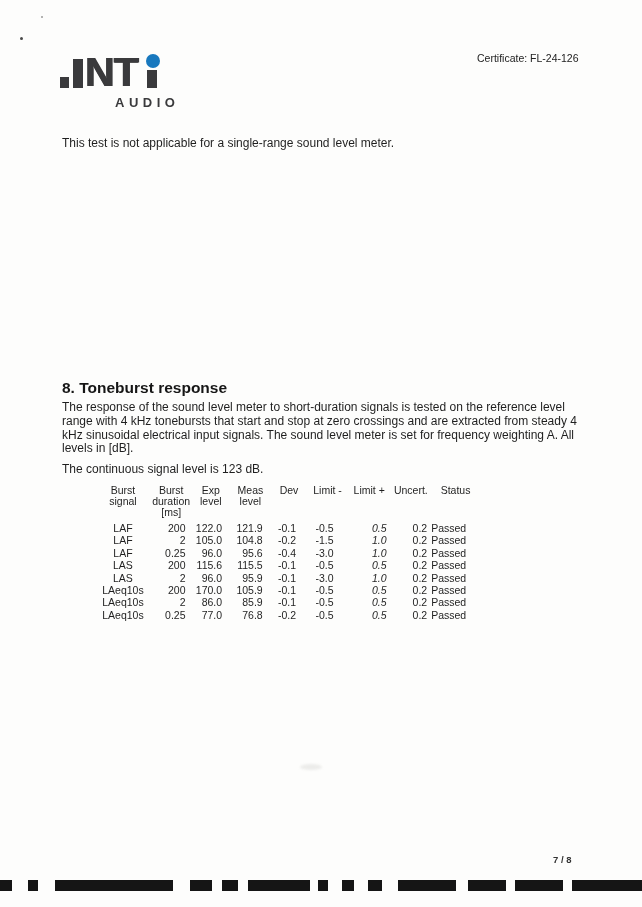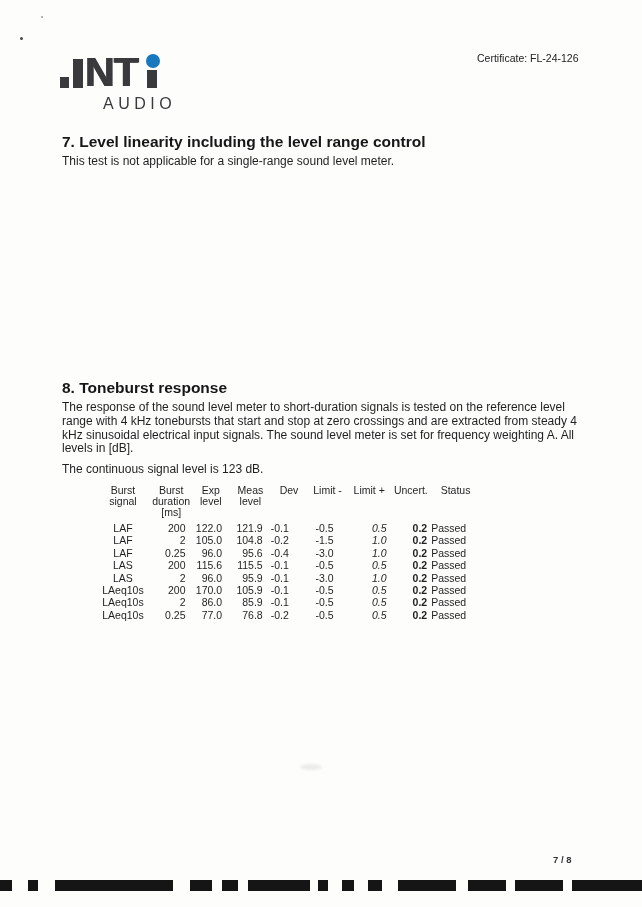--- a/index.html
+++ b/index.html
@@ -20,22 +20,22 @@
   .logo-bar-2 { left:15px; top:4px;  width:10px; height:29px; }
   .logo-nt {
     position:absolute; left:27px; top:-6px;
     font-size:41px; font-weight:bold; color:#3a3a3c;
     letter-spacing:-1px;
     text-shadow:0.8px 0 currentColor, -0.4px 0 currentColor;
   }
   .logo-i-stem { position:absolute; left:89px; top:15px; width:10px; height:18px; background:#3a3a3c; }
   .logo-i-dot  { position:absolute; left:88px; top:-1px; width:14px; height:14px; border-radius:50%; background:#1878be; }
   .logo-audio {
-    position:absolute; left:45px; top:40px;
-    font-size:16px; font-weight:normal; letter-spacing:4.5px; color:#3a3a3c;
+    position:absolute; left:57px; top:40px;
+    font-size:13px; font-weight:bold; letter-spacing:4.5px; color:#3a3a3c;
   }
 
   
   .certificate { position:absolute; left:477px; top:52px; font-size:10.5px; color:#222; }
 
   
   .sec7 { position:absolute; left:62px; top:133px; width:532px; }
   .sec8 { position:absolute; left:62px; top:379px; width:532px; }
   .sec-heading { margin:0; font-size:15.5px; font-weight:bold; color:#161616; }
   .sec-body { margin:4px 0 0 0; font-size:12px; line-height:13.8px; color:#1f1f1f; }
@@ -49,24 +49,24 @@
   .tb col.c7{width:42px} .tb col.c8{width:40px} .tb col.c9{width:48px}
   .tb th {
     font-weight:normal; text-align:center; vertical-align:top;
     line-height:11px; white-space:pre-line; padding:0 0 4px 0;margin-top:16px;
   }
   .tb td { padding:0; line-height:12.4px; }
   .tb td:nth-child(1) { text-align:center; }
   .tb td:nth-child(2) { text-align:right; padding-right:6px; }
   .tb td:nth-child(3) { text-align:right; padding-right:8px; }
   .tb td:nth-child(4) { text-align:right; padding-right:8px; }
-  .tb td:nth-child(5) { text-align:left; padding-right:4px; }
+  .tb td:nth-child(5) { text-align:center; padding-right:4px; }
   .tb td:nth-child(6) { text-align:center; padding-right:6px; }
   .tb td:nth-child(7) { text-align:right; padding-right:4px;font-style:italic; }
-  .tb td:nth-child(8) { text-align:right; padding-right:4px;font-weight:bold; }
+  .tb td:nth-child(8) { text-align:right; padding-right:4px; }
   .tb td:nth-child(9) { text-align:left; }
 
   
   .page-number { position:absolute; left:553px; top:854px; font-size:9.5px; font-weight:bold; color:#333; }
 
   
   .scan-bar {
     position:absolute; left:0; top:880px; width:642px; height:11px;
     background:linear-gradient(90deg,
       #151515 0 12px,  transparent 12px 28px,
@@ -102,21 +102,20 @@
     <div class="logo-bar logo-bar-2"></div>
     <span class="logo-nt">NT</span>
     <div class="logo-i-stem"></div>
     <div class="logo-i-dot" style="background: rgb(24, 120, 190);"></div>
     <div class="logo-audio">AUDIO</div>
   </div>
 
   <div class="certificate">Certificate: FL-24-126</div>
 
   <div class="sec7">
-    <h2 class="sec-heading">7. Level linearity including the level range control</h2>
     <p class="sec-body">This test is not applicable for a single-range sound level meter.</p>
   </div>
 
   <div class="sec8">
     <h2 class="sec-heading">8. Toneburst response</h2>
     <p class="sec-body">The response of the sound level meter to short-duration signals is tested on the reference level range with 4 kHz tonebursts that start and stop at zero crossings and are extracted from steady 4 kHz sinusoidal electrical input signals. The sound level meter is set for frequency weighting A. All levels in [dB].</p>
     <p class="sec-note">The continuous signal level is 123 dB.</p>
   </div>
 
   <div class="tb-wrap">

